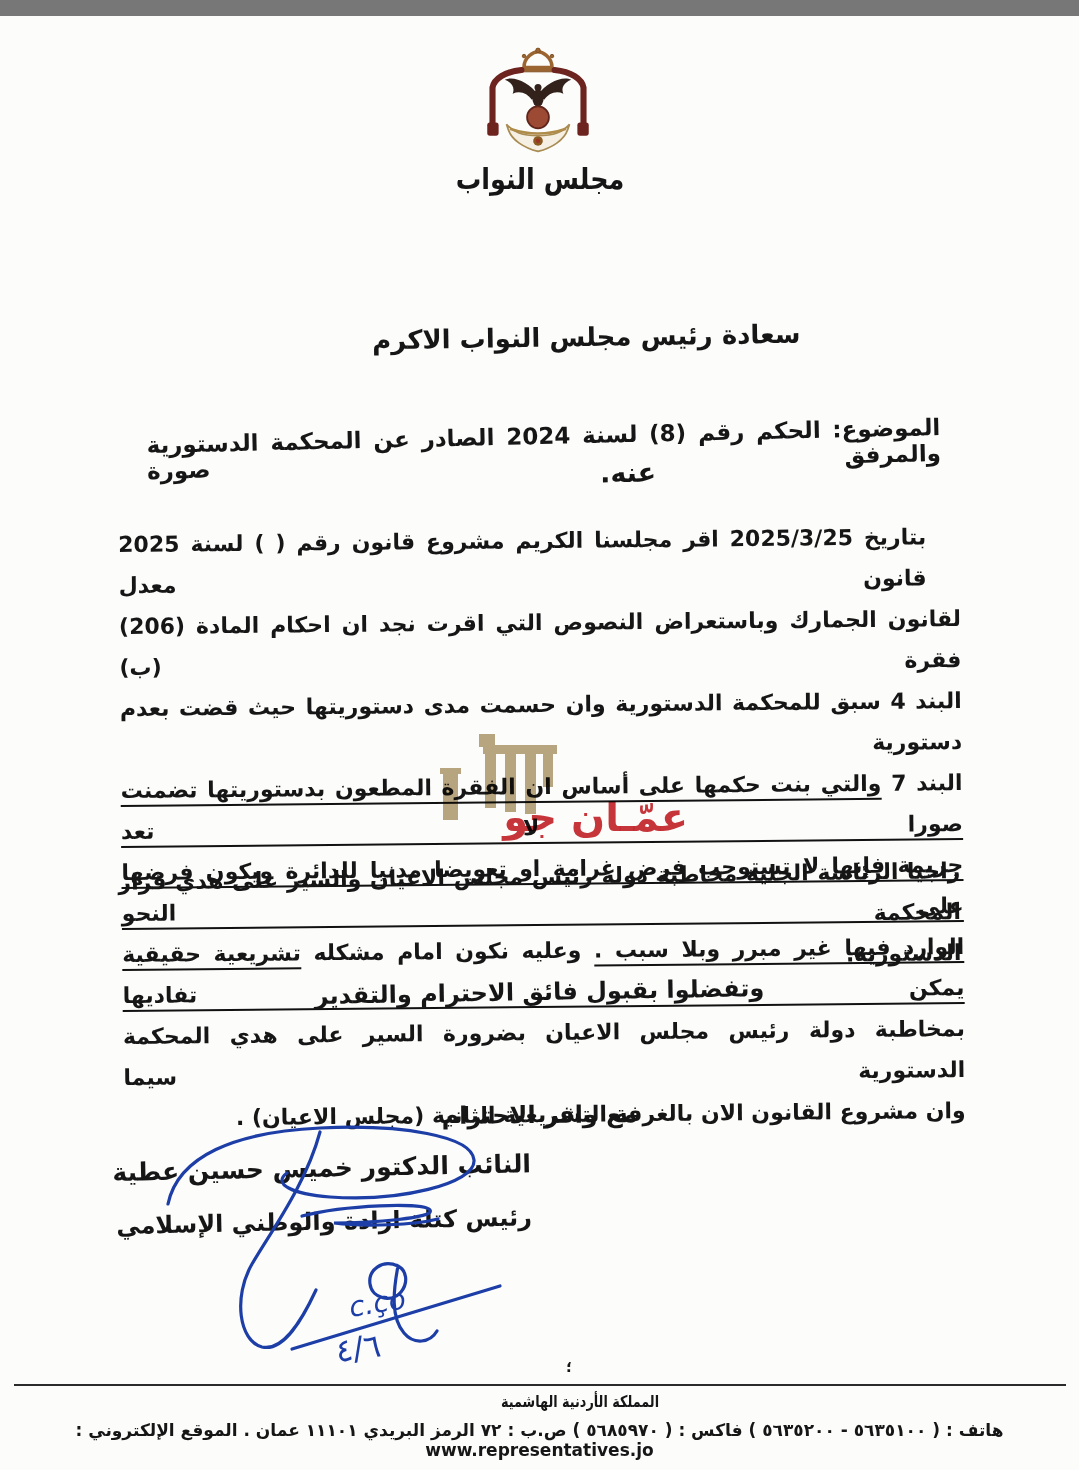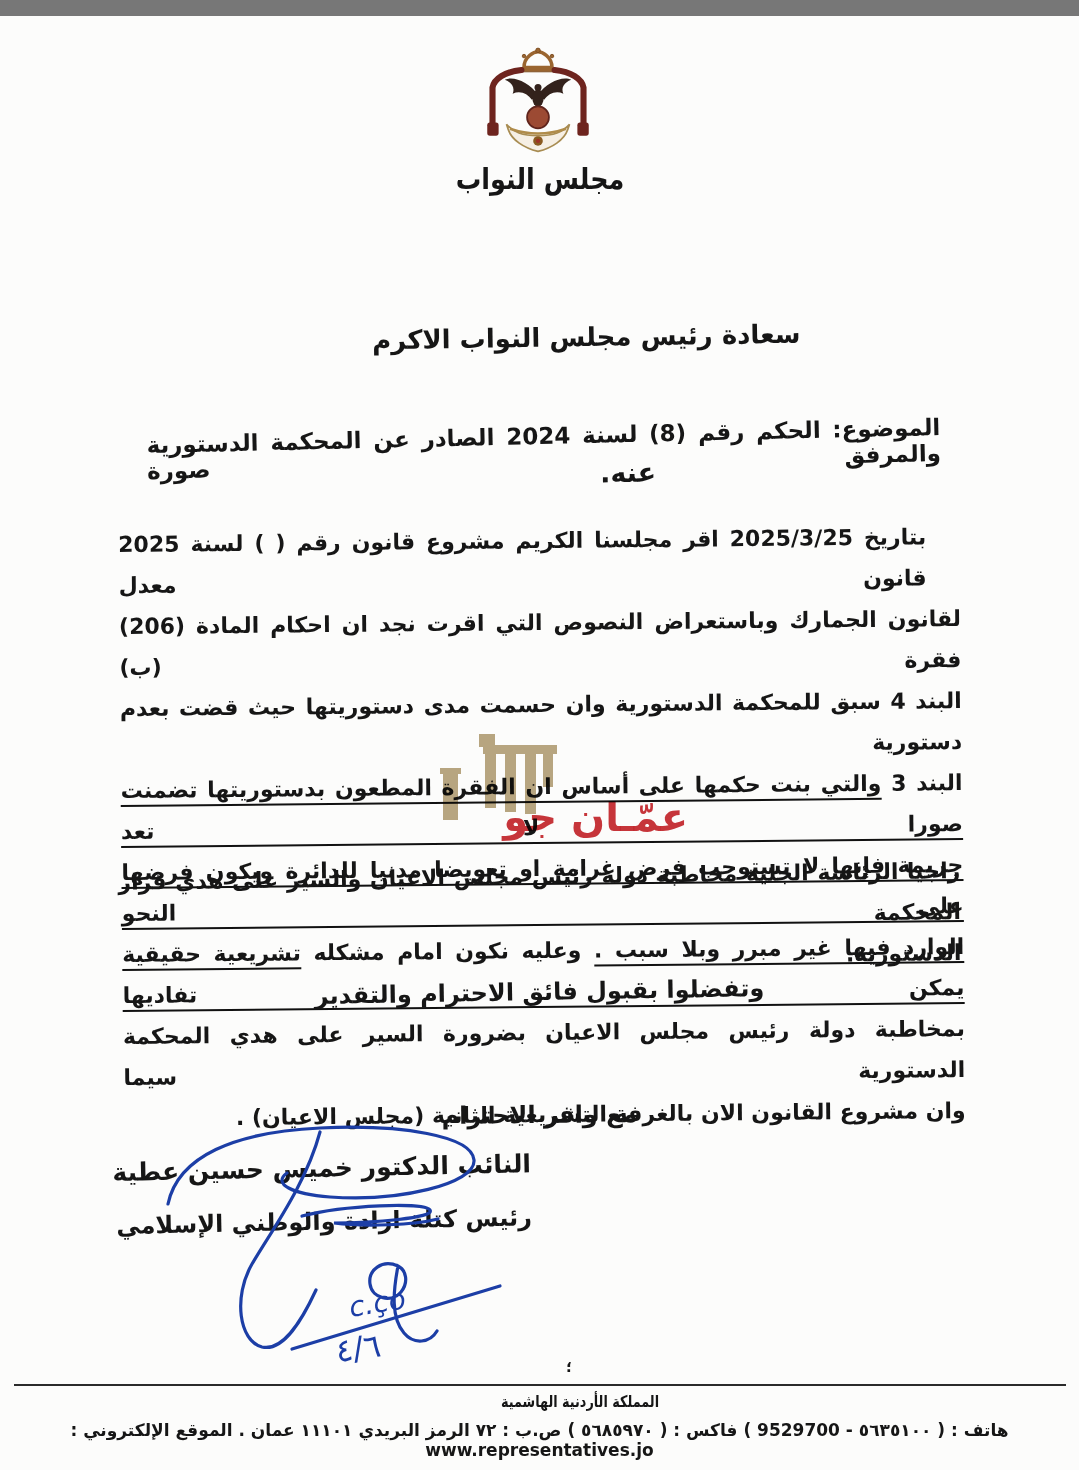--- a/index.html
+++ b/index.html
@@ -115,21 +115,21 @@
 
   <div class="addressee">سعادة رئيس مجلس النواب الاكرم</div>
 
   <div class="subject-l1">الموضوع: الحكم رقم (8) لسنة 2024 الصادر عن المحكمة الدستورية والمرفق صورة</div>
   <div class="subject-l2">عنه.</div>
 
   <div class="bodyblock" id="body-paragraph">
       <div class="bline indent"><span>بتاريخ 2025/3/25 اقر مجلسنا الكريم مشروع قانون رقم ( ) لسنة 2025 قانون معدل</span></div>
       <div class="bline"><span>لقانون الجمارك وباستعراض النصوص التي اقرت نجد ان احكام المادة (206) فقرة (ب)</span></div>
       <div class="bline"><span>البند 4 سبق للمحكمة الدستورية وان حسمت مدى دستوريتها حيث قضت بعدم دستورية</span></div>
-      <div class="bline"><span>البند 3 </span><span class="u">والتي بنت حكمها على أساس ان الفقرة المطعون بدستوريتها تضمنت صورا لا تعد</span></div>
+      <div class="bline"><span>البند 7 </span><span class="u">والتي بنت حكمها على أساس ان الفقرة المطعون بدستوريتها تضمنت صورا لا تعد</span></div>
       <div class="bline"><span class="u">جريمة فإنها لا تستوجب فرض غرامة او تعويضا مدنيا للدائرة ويكون فرضها على النحو</span></div>
       <div class="bline"><span class="u">الوارد فيها غير مبرر وبلا سبب .</span><span> وعليه نكون امام مشكله </span><span class="u">تشريعية حقيقية يمكن تفاديها</span></div>
       <div class="bline"><span>بمخاطبة دولة رئيس مجلس الاعيان بضرورة السير على هدي المحكمة الدستورية سيما</span></div>
       <div class="bline last"><span>وان مشروع القانون الان بالغرفة التشريعية الثانية (مجلس الاعيان) .</span></div>
     </div>
   <div class="bodyblock" id="request-paragraph">
       <div class="bline"><span>راجيا الرئاسة الجلية مخاطبة دولة رئيس مجلس الاعيان والسير على هدي قرار المحكمة</span></div>
       <div class="bline last"><span>الدستورية.</span></div>
     </div>
 
@@ -163,16 +163,16 @@
         <rect x="5" y="34" width="21" height="6"></rect>
         <rect x="8" y="40" width="15" height="46"></rect>
       </g>
     </svg>
     <div class="wm-text">عمّـان جو</div>
   </div>
 
   <div class="scan-dot">؛</div>
   <div class="footer-line"></div>
   <div class="kingdom">المملكة الأردنية الهاشمية</div>
-  <div class="contact">هاتف : ( ٥٦٣٥١٠٠ - 9529700 )  فاكس : ( ٥٦٨٥٩٧٠ )  ص.ب : ٧٢ الرمز البريدي ١١١٠١ عمان . الموقع الإلكتروني : www.representatives.jo</div>
+  <div class="contact">هاتف : ( ٥٦٣٥١٠٠ - ٥٦٣٥٢٠٠ )  فاكس : ( ٥٦٨٥٩٧٠ )  ص.ب : ٧٢ الرمز البريدي ١١١٠١ عمان . الموقع الإلكتروني : www.representatives.jo</div>
   <div class="corner-mark">١١</div>
 
 </div>
 
 </body></html>

